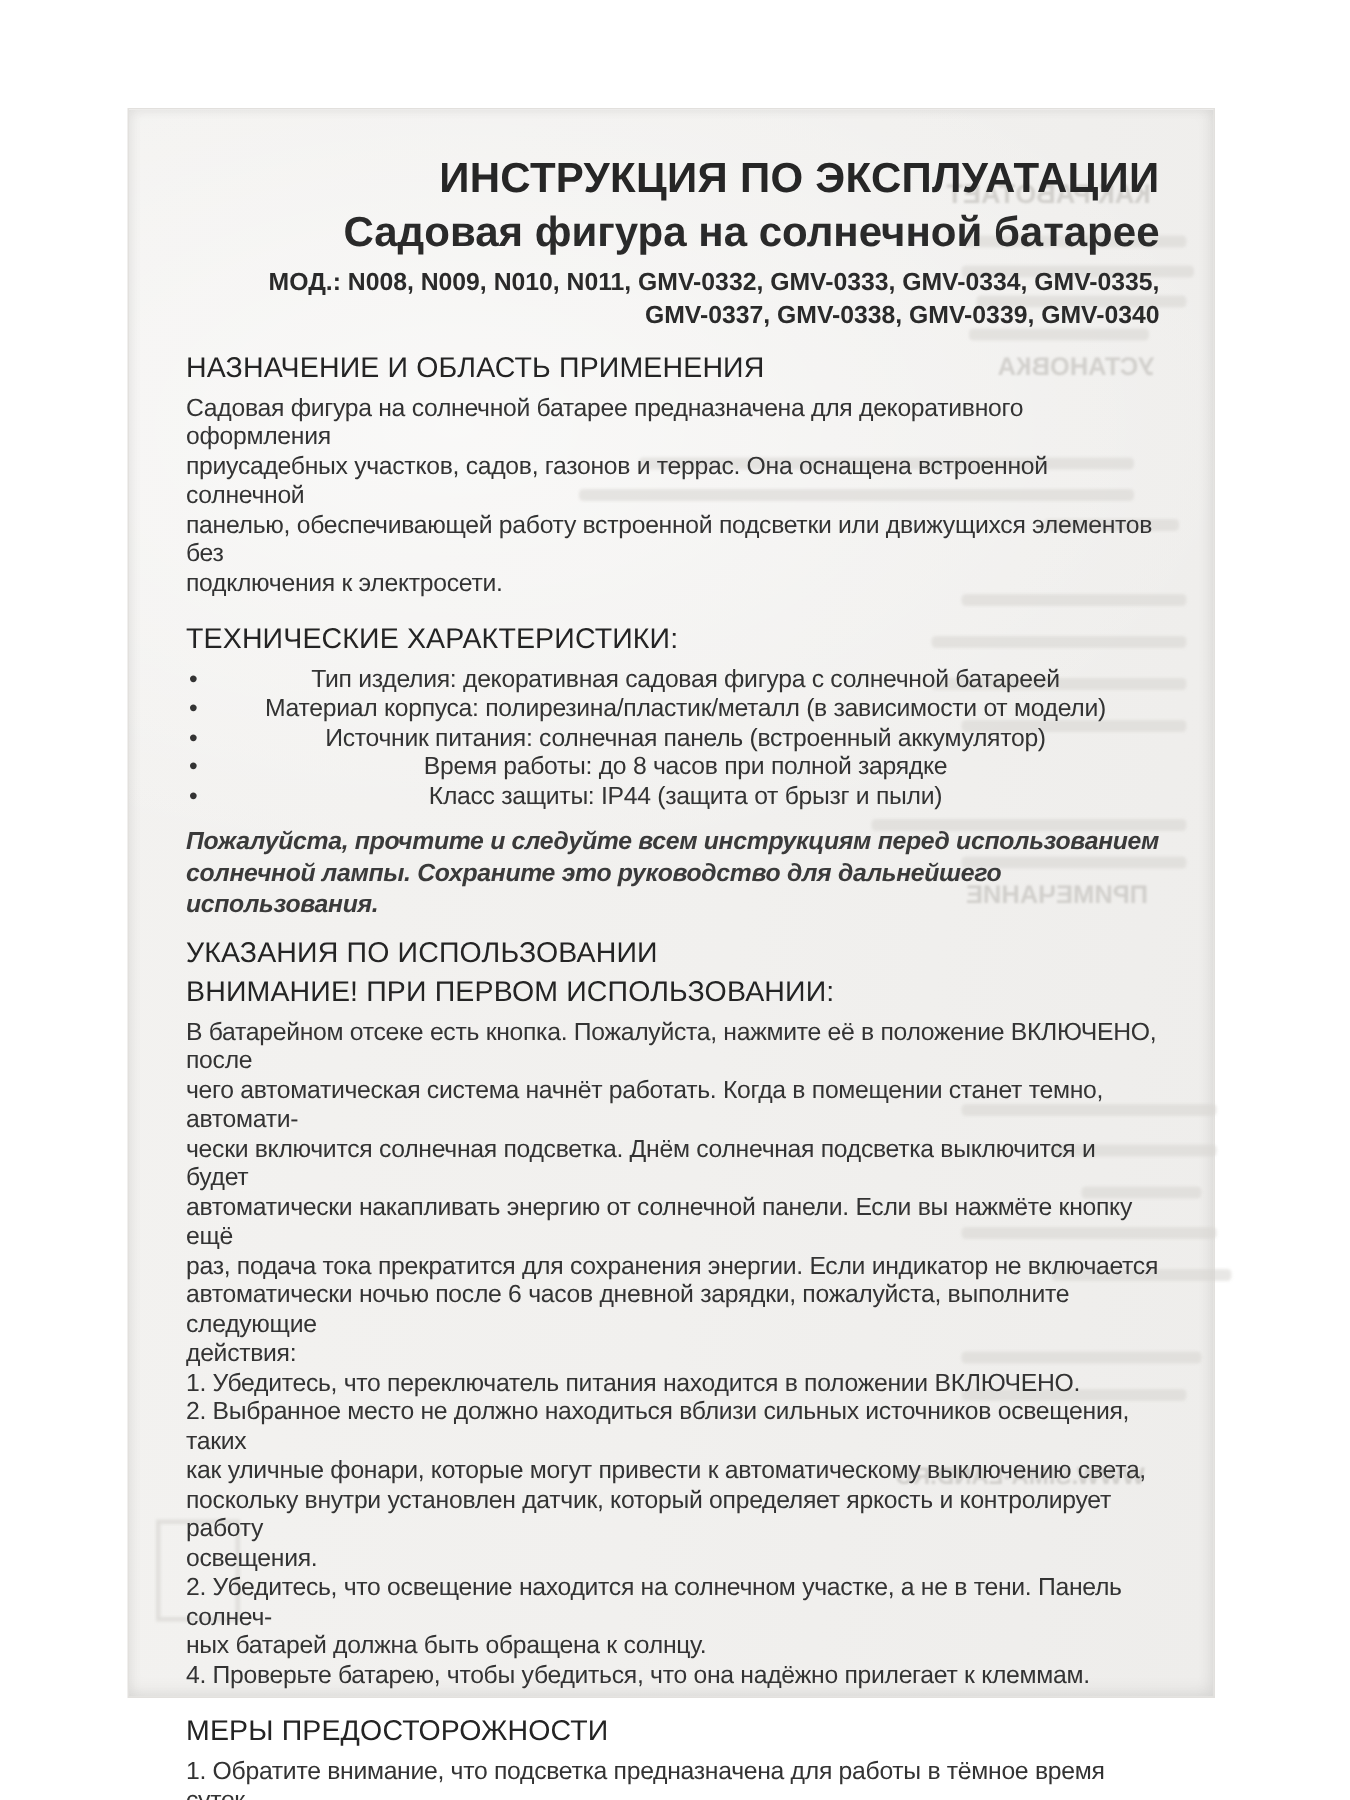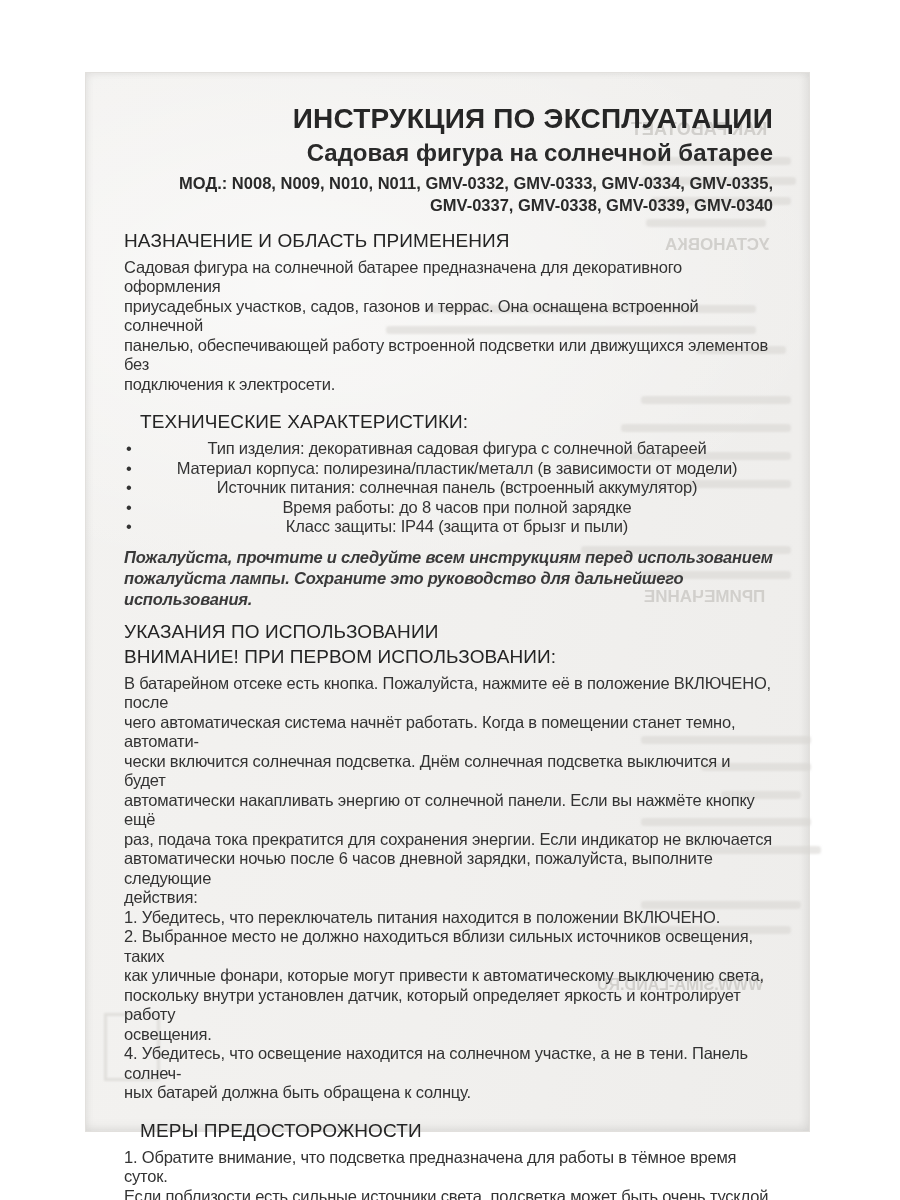--- a/index.html
+++ b/index.html
@@ -25,25 +25,25 @@
   .content{
     position:absolute;left:38px;top:0;width:649px;
     padding-top:30px;
     color:#303030;
   }
   .t-center{text-align:right;}
   .h1{
     font-size:28px;font-weight:bold;line-height:1.15;color:#262626;
     letter-spacing:.2px;
   }
-  .h-sub{font-size:24px;font-weight:bold;line-height:1.17;color:#2a2a2a;margin-top:4px;}
+  .h-sub{font-size:28px;font-weight:bold;line-height:1.17;color:#2a2a2a;margin-top:4px;}
   .models{font-size:16.5px;font-weight:bold;line-height:1.33;color:#2a2a2a;margin-top:6px;white-space:pre-line;}
   .h-sec{font-size:19px;font-weight:normal;line-height:1.3;color:#242424;letter-spacing:.1px;}
   .mt-sm{margin-top:12px;}
-  .mt-md{margin-top:16px;margin-left:16px;}
+  .mt-md{margin-top:16px;}
   .body-text{
     font-size:16.5px;line-height:19.5px;letter-spacing:-0.2px;
     color:#333333;white-space:pre-line;margin-top:4px;
   }
   .spec-list{margin:4px 0 0 0;padding:0;list-style:none;}
   .spec-list li{
     font-size:16.5px;line-height:19.5px;letter-spacing:-0.2px;color:#333;
     padding-left:17px;position:relative;text-align:center;
   }
   .spec-list li::before{
@@ -126,38 +126,39 @@
       <div class="h-sec mt-md">ТЕХНИЧЕСКИЕ ХАРАКТЕРИСТИКИ:</div>
       <ul class="spec-list">
         <li>Тип изделия: декоративная садовая фигура с солнечной батареей</li>
         <li>Материал корпуса: полирезина/пластик/металл (в зависимости от модели)</li>
         <li>Источник питания: солнечная панель (встроенный аккумулятор)</li>
         <li>Время работы: до 8 часов при полной зарядке</li>
         <li>Класс защиты: IP44 (защита от брызг и пыли)</li>
       </ul>
 
       <div class="notice">Пожалуйста, прочтите и следуйте всем инструкциям перед использованием
-пожалуйста лампы. Сохраните это руководство для дальнейшего использования.</div>
+солнечной лампы. Сохраните это руководство для дальнейшего использования.</div>
 
       <div class="h-sec h-two">УКАЗАНИЯ ПО ИСПОЛЬЗОВАНИИ</div>
       <div class="h-sec">ВНИМАНИЕ! ПРИ ПЕРВОМ ИСПОЛЬЗОВАНИИ:</div>
       <div class="body-text">В батарейном отсеке есть кнопка. Пожалуйста, нажмите её в положение ВКЛЮЧЕНО, после
 чего автоматическая система начнёт работать. Когда в помещении станет темно, автомати-
 чески включится солнечная подсветка. Днём солнечная подсветка выключится и будет
 автоматически накапливать энергию от солнечной панели. Если вы нажмёте кнопку ещё
 раз, подача тока прекратится для сохранения энергии. Если индикатор не включается
 автоматически ночью после 6 часов дневной зарядки, пожалуйста, выполните следующие
 действия:</div>
       <div class="step">1. Убедитесь, что переключатель питания находится в положении ВКЛЮЧЕНО.</div>
       <div class="step">2. Выбранное место не должно находиться вблизи сильных источников освещения, таких
 как уличные фонари, которые могут привести к автоматическому выключению света,
 поскольку внутри установлен датчик, который определяет яркость и контролирует работу
 освещения.</div>
-      <div class="step">4. Убедитесь, что освещение находится на солнечном участке, а не в тени. Панель солнеч-
+      <div class="step">2. Убедитесь, что освещение находится на солнечном участке, а не в тени. Панель солнеч-
 ных батарей должна быть обращена к солнцу.</div>
+      <div class="step">4. Проверьте батарею, чтобы убедиться, что она надёжно прилегает к клеммам.</div>
 
       <div class="h-sec mt-md">МЕРЫ ПРЕДОСТОРОЖНОСТИ</div>
       <div class="step" style="margin-top:4px;">1. Обратите внимание, что подсветка предназначена для работы в тёмное время суток.
 Если поблизости есть сильные источники света, подсветка может быть очень тусклой или
 не работать вообще.</div>
 
     </div>
   </div>
 </div>
 

